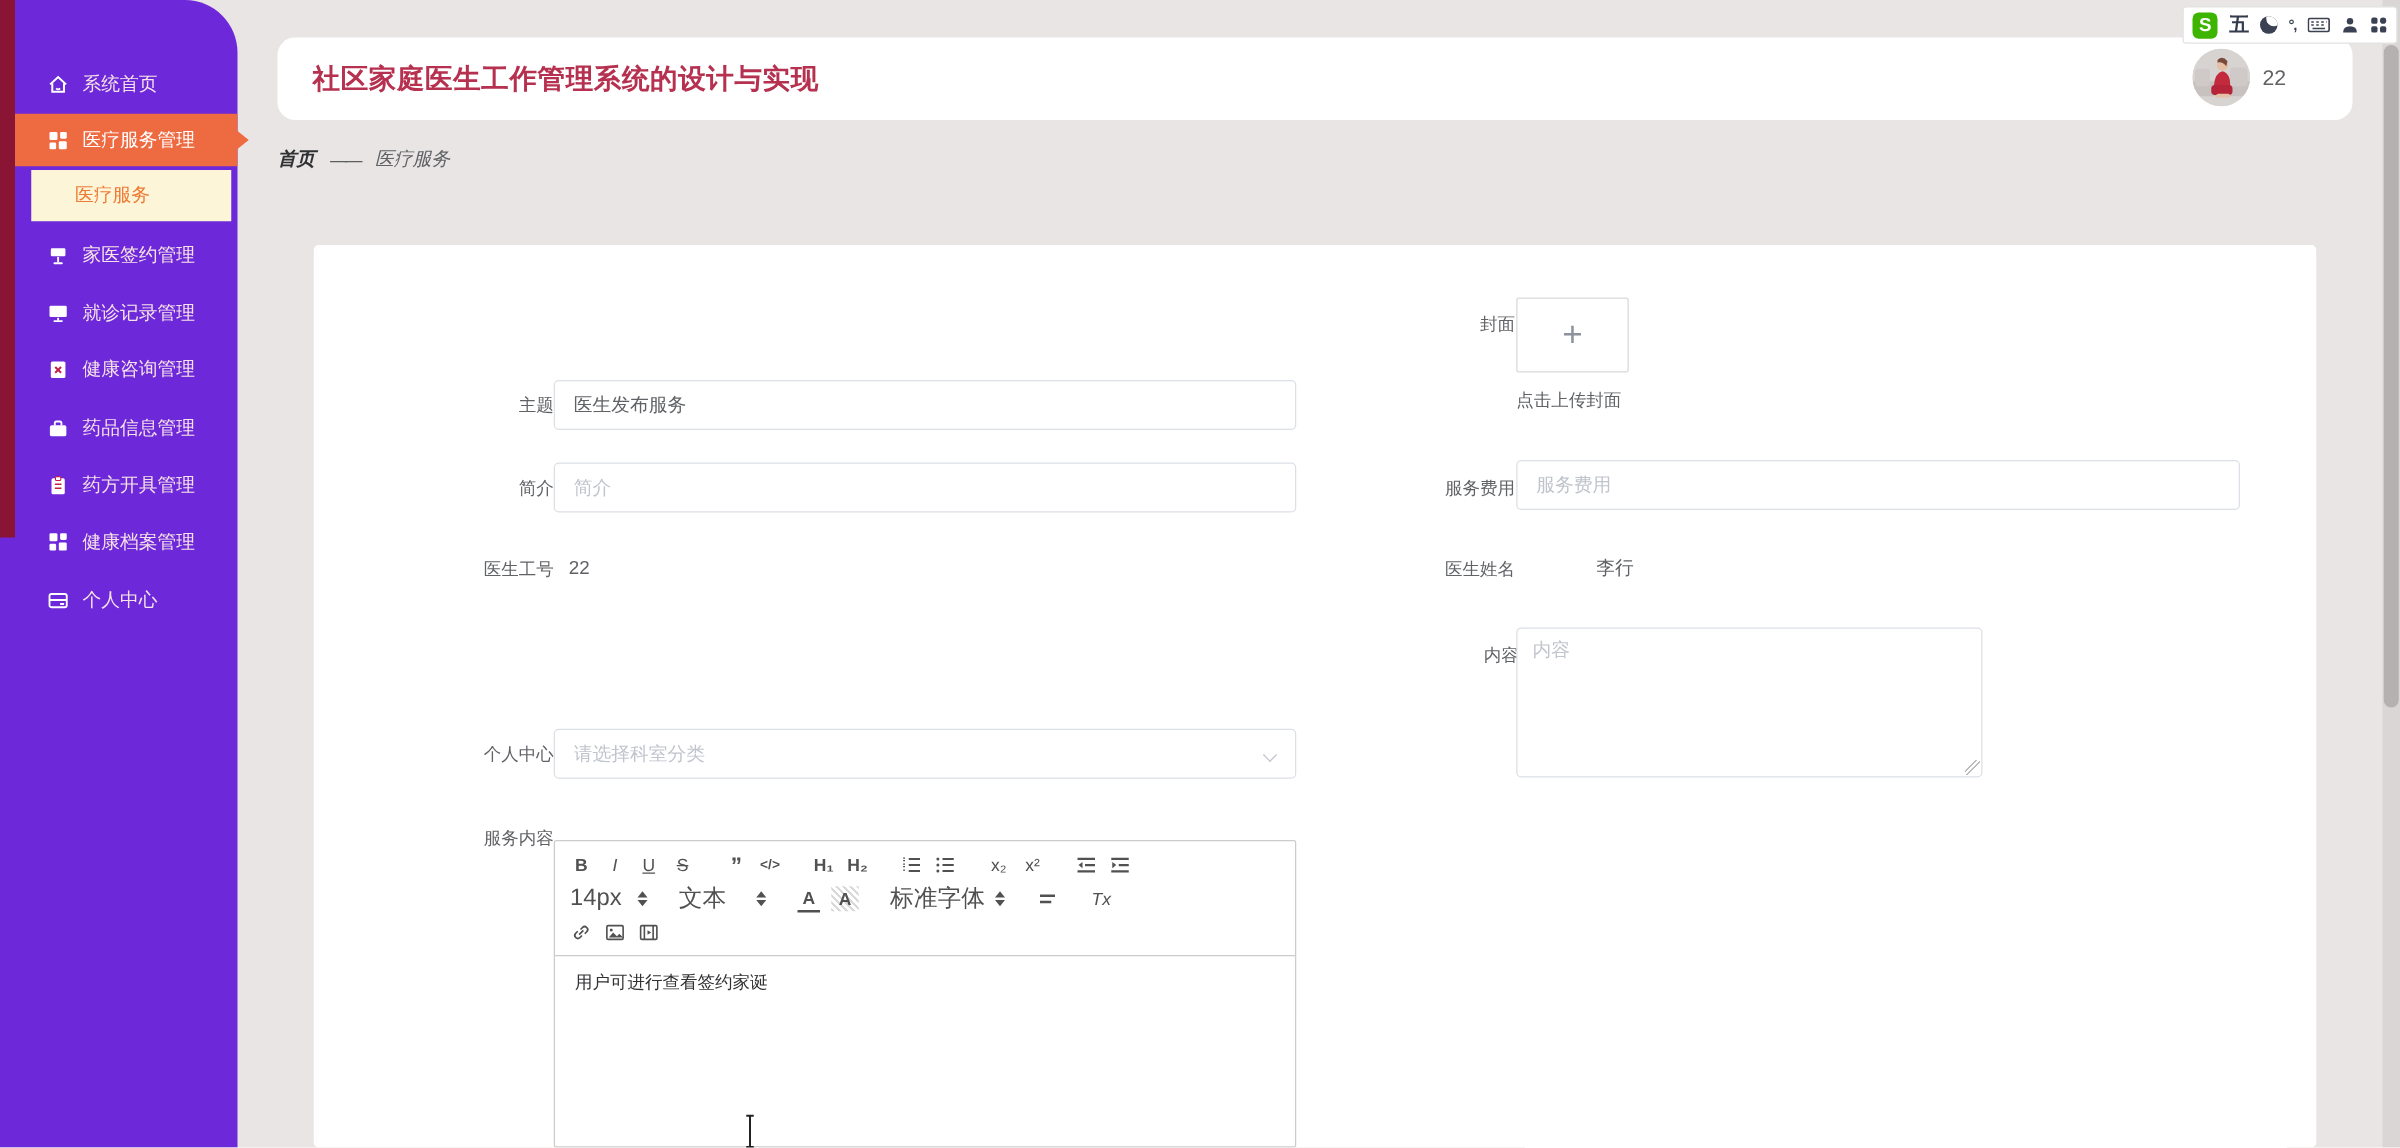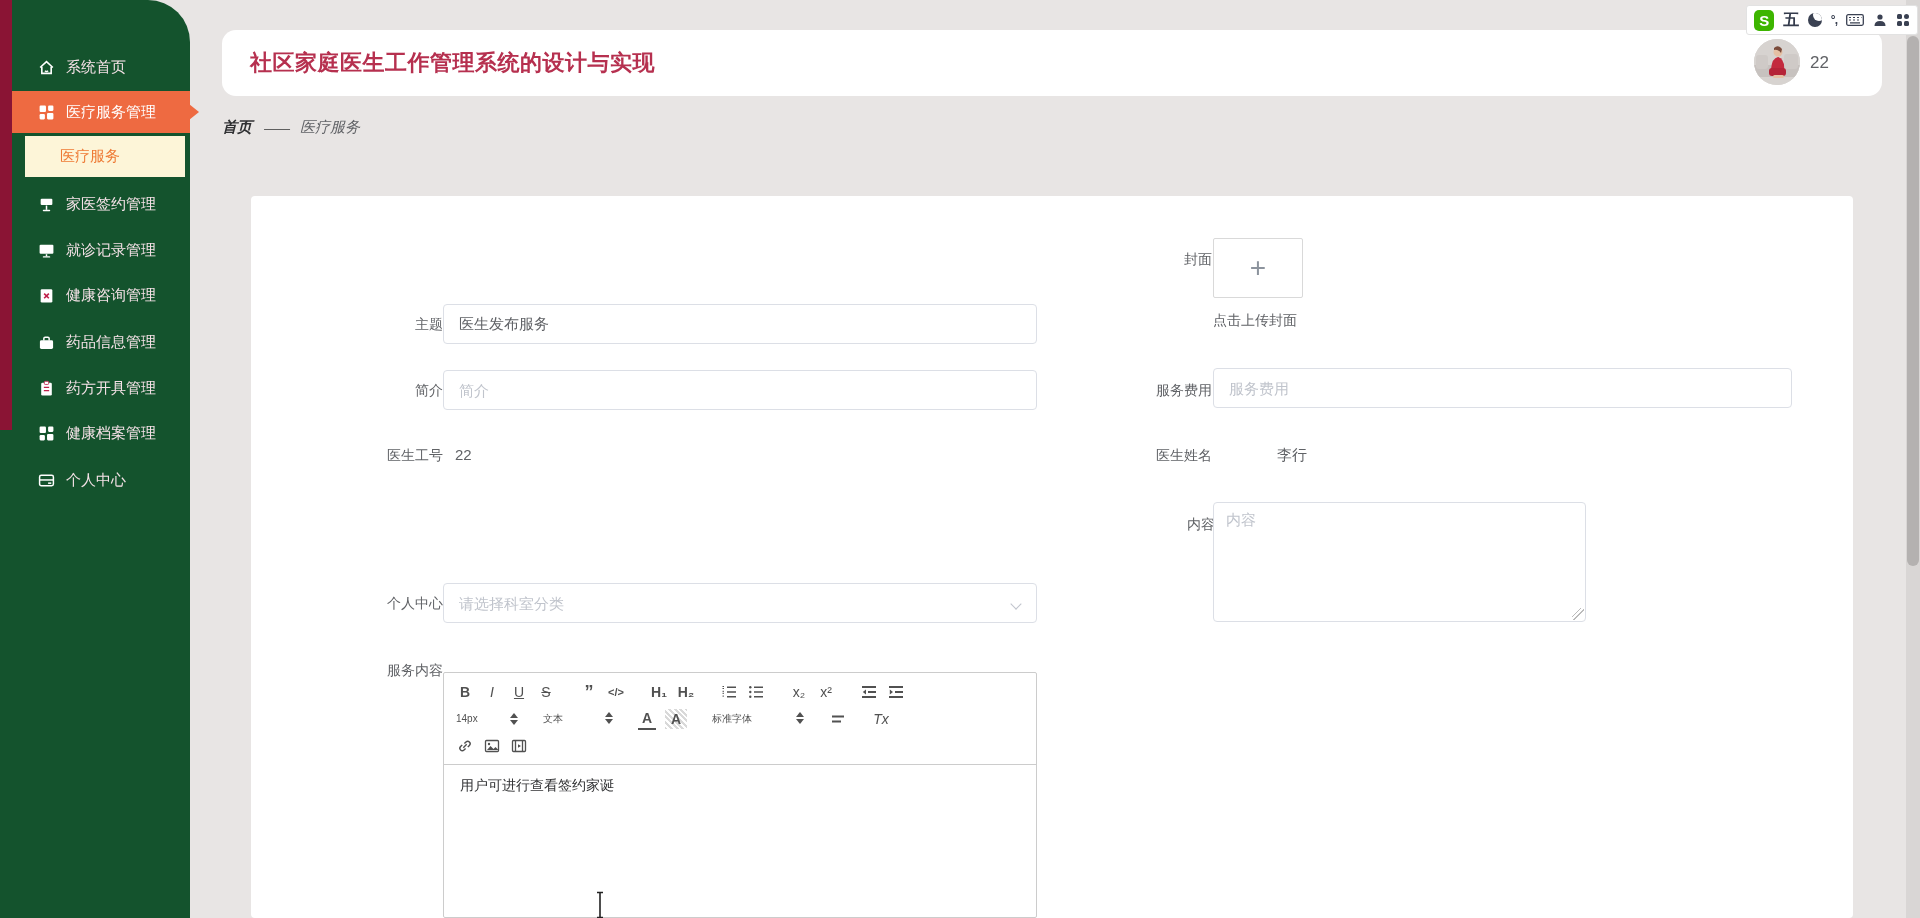--- a/index.html
+++ b/index.html
@@ -2,21 +2,21 @@
 <html><head>
 <meta charset="utf-8">
 <style>
   html,body{margin:0;padding:0;}
   body{width:1920px;height:918px;overflow:hidden;background:#e8e5e4;
        font-family:"Liberation Sans","DejaVu Sans",sans-serif;}
   #canvas{position:relative;width:1920px;height:918px;overflow:hidden;}
 
   
   .sidebar{position:absolute;left:0;top:0;width:190px;height:918px;
-           background:#14532d;border-top-right-radius:42px;}
+           background:#6d28d9;border-top-right-radius:42px;}
   .sidebar-strip{position:absolute;left:0;top:0;width:12px;height:430px;background:#8a1434;}
   .nav-item{position:absolute;left:12px;width:178px;height:46px;display:flex;align-items:center;
             gap:11px;padding-left:26px;box-sizing:border-box;color:#f6e2e8;font-size:15px;cursor:pointer;}
   .nav-item .nicon{width:17px;height:17px;display:inline-flex;flex:0 0 17px;}
   .nav-item.active{background:#ee6a41;color:#fff;height:42px;}
   .nav-item.active::after{content:"";position:absolute;right:-9px;top:50%;margin-top:-8px;
             border-left:10px solid #ee6a41;border-top:8px solid transparent;border-bottom:8px solid transparent;}
   .nav-sub{position:absolute;left:25px;top:136px;width:160px;height:41px;background:#fdf5d8;
            color:#ee7a35;font-size:15px;display:flex;align-items:center;padding-left:35px;
            box-sizing:border-box;cursor:pointer;}
@@ -76,21 +76,21 @@
           border:1px solid #ccc;border-radius:2px;background:#fff;}
   .ed-toolbar{box-sizing:border-box;padding:7px 12px 6px;border-bottom:1px solid #ccc;}
   .ed-row{display:flex;align-items:center;gap:9px;height:24px;}
   .ed-btn{display:inline-flex;align-items:center;justify-content:center;min-width:18px;height:20px;
           color:#515151;font-size:14px;cursor:pointer;}
   .ed-btn b{font-weight:bold;}
   .ed-gap{width:7px;}
   .ed-underA{border-bottom:2px solid #515151;line-height:14px;font-weight:bold;}
   .ed-hl{font-weight:bold;padding:0 2px;
      background:repeating-linear-gradient(45deg,#d9d9d9 0 2px,transparent 2px 4px);}
-  .ed-drop{display:inline-flex;align-items:flex-start;color:#515151;font-size:10px;cursor:pointer;}
+  .ed-drop{display:inline-flex;align-items:center;color:#515151;font-size:19px;cursor:pointer;}
   .updn{display:inline-flex;flex-direction:column;gap:2px;}
   .updn::before{content:"";border-left:4px solid transparent;border-right:4px solid transparent;
                 border-bottom:5px solid #515151;}
   .updn::after{content:"";border-left:4px solid transparent;border-right:4px solid transparent;
                border-top:5px solid #515151;}
   .ed-content{position:relative;height:161px;padding:12px 16px;box-sizing:border-box;
               font-size:14px;color:#303133;}
   .ibeam{position:absolute;left:150px;top:126px;width:12px;height:28px;}
 
   

